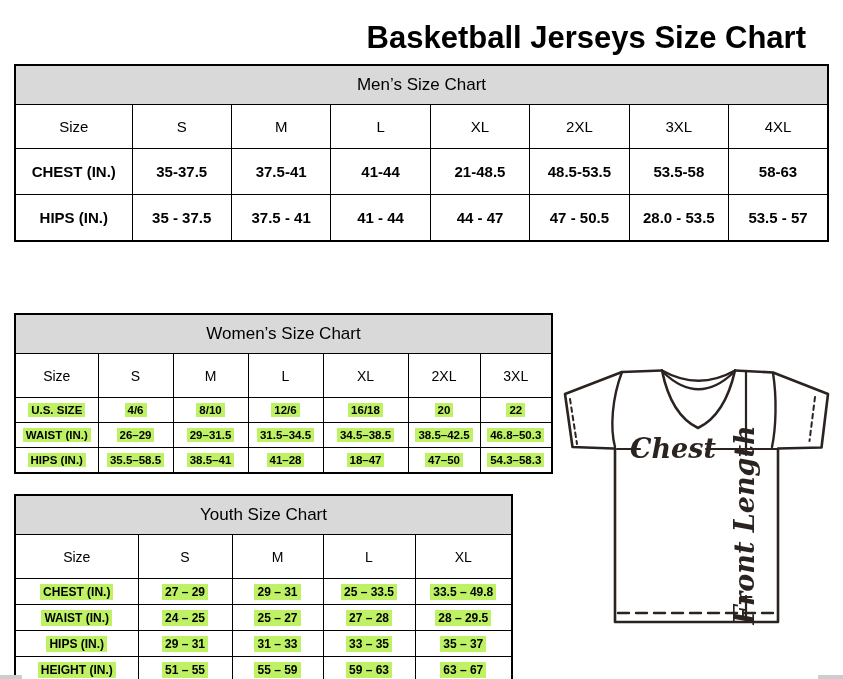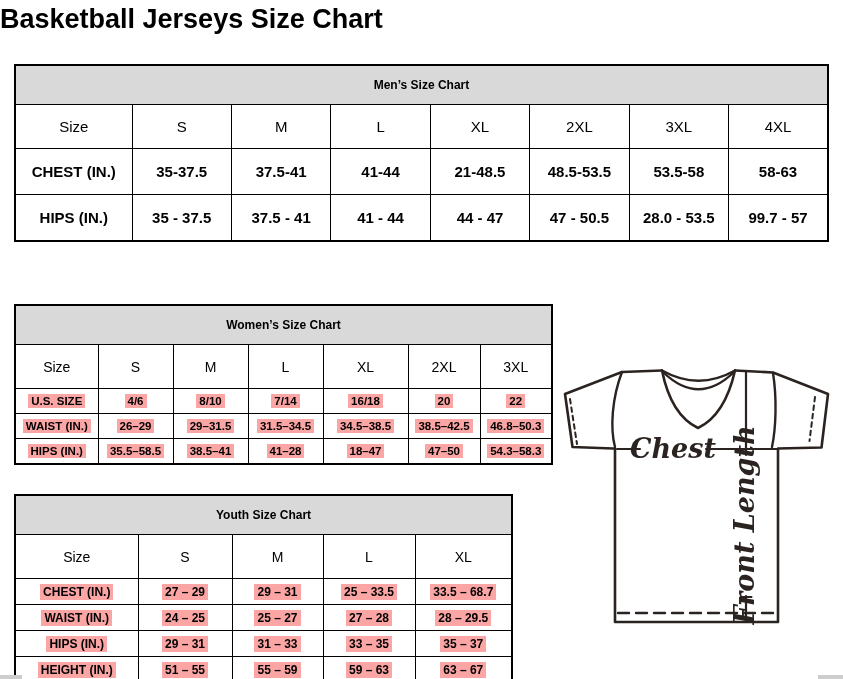--- a/index.html
+++ b/index.html
@@ -5,64 +5,64 @@
   html,body{margin:0;padding:0;}
   body{
     position:relative;
     width:843px;height:679px;
     background:#ffffff;
     font-family:"Liberation Sans", sans-serif;
     color:#000;
     overflow:hidden;
   }
   .page-title{
-    position:absolute;left:0;top:4px;width:806px;
-    text-align:left;
-    font-size:27px;font-weight:bold;
+    position:absolute;left:0;top:20px;width:806px;
+    text-align:right;
+    font-size:31px;font-weight:bold;
     letter-spacing:0px;
   }
   table.sizetable{
     position:absolute;
     border-collapse:collapse;
     table-layout:fixed;
     border:2px solid #000;
   }
   table.sizetable td{
     border:1px solid #000;
     text-align:center;
     vertical-align:middle;
     overflow:hidden;
     white-space:nowrap;
   }
   td.titlebar{
     background:#d9d9d9;
-    font-weight:bold;
-    font-size:12px;
+    font-weight:normal;
+    font-size:17px;
     height:36px;
   }
   tr.sizerow td{
     height:41px;
     font-weight:normal;
     font-size:15px;
   }
   
   #mens{left:14px;top:64px;width:815px;}
   #mens tr.datarow td{height:43px;font-weight:bold;font-size:15px;}
   #mens td.rowlabel{font-size:14px;}
   
-  #womens{left:14px;top:304px;width:537px;}
+  #womens{left:14px;top:313px;width:537px;}
   #womens tr.sizerow td{font-size:14px;}
   #womens tr.datarow td{height:22px;font-weight:bold;font-size:11.5px;}
   #womens td.rowlabel{font-size:11px;}
   
   #youth{left:14px;top:494px;width:497px;}
   #youth tr.sizerow td{font-size:14px;}
   #youth tr.datarow td{height:23px;font-weight:bold;font-size:12px;}
   #youth td.rowlabel{font-size:11.5px;}
-  .hl{background:#fca5a5;padding:1px 3px;}
+  .hl{background:#bef264;padding:1px 3px;}
   
   #jersey{position:absolute;left:556px;top:358px;}
   .jlabel{
     font-family:"DejaVu Serif","Liberation Serif",serif;
     font-style:italic;
     font-weight:bold;
     font-size:27px;
     fill:#2b2320;
   }
   
@@ -111,21 +111,21 @@
     <td>58-63</td>
   </tr>
   <tr class="datarow">
     <td class="rowlabel">HIPS (IN.)</td>
     <td>35 - 37.5</td>
     <td>37.5 - 41</td>
     <td>41 - 44</td>
     <td>44 - 47</td>
     <td>47 - 50.5</td>
     <td>28.0 - 53.5</td>
-    <td>99.7 - 57</td>
+    <td>53.5 - 57</td>
   </tr>
 </tbody>
   </table>
 
 <table class="sizetable" id="womens">
   <colgroup>
     <col style="width:83px">
       <col style="width:75px">
       <col style="width:75px">
       <col style="width:75px">
@@ -143,21 +143,21 @@
     <td>M</td>
     <td>L</td>
     <td>XL</td>
     <td>2XL</td>
     <td>3XL</td>
   </tr>
   <tr class="datarow">
     <td class="rowlabel"><span class="hl">U.S. SIZE</span></td>
     <td><span class="hl">4/6</span></td>
     <td><span class="hl">8/10</span></td>
-    <td><span class="hl">7/14</span></td>
+    <td><span class="hl">12/6</span></td>
     <td><span class="hl">16/18</span></td>
     <td><span class="hl">20</span></td>
     <td><span class="hl">22</span></td>
   </tr>
   <tr class="datarow">
     <td class="rowlabel"><span class="hl">WAIST (IN.)</span></td>
     <td><span class="hl">26–29</span></td>
     <td><span class="hl">29–31.5</span></td>
     <td><span class="hl">31.5–34.5</span></td>
     <td><span class="hl">34.5–38.5</span></td>
@@ -193,21 +193,21 @@
     <td>S</td>
     <td>M</td>
     <td>L</td>
     <td>XL</td>
   </tr>
   <tr class="datarow">
     <td class="rowlabel"><span class="hl">CHEST (IN.)</span></td>
     <td><span class="hl">27 – 29</span></td>
     <td><span class="hl">29 – 31</span></td>
     <td><span class="hl">25 – 33.5</span></td>
-    <td><span class="hl">33.5 – 68.7</span></td>
+    <td><span class="hl">33.5 – 49.8</span></td>
   </tr>
   <tr class="datarow">
     <td class="rowlabel"><span class="hl">WAIST (IN.)</span></td>
     <td><span class="hl">24 – 25</span></td>
     <td><span class="hl">25 – 27</span></td>
     <td><span class="hl">27 – 28</span></td>
     <td><span class="hl">28 – 29.5</span></td>
   </tr>
   <tr class="datarow">
     <td class="rowlabel"><span class="hl">HIPS (IN.)</span></td>

